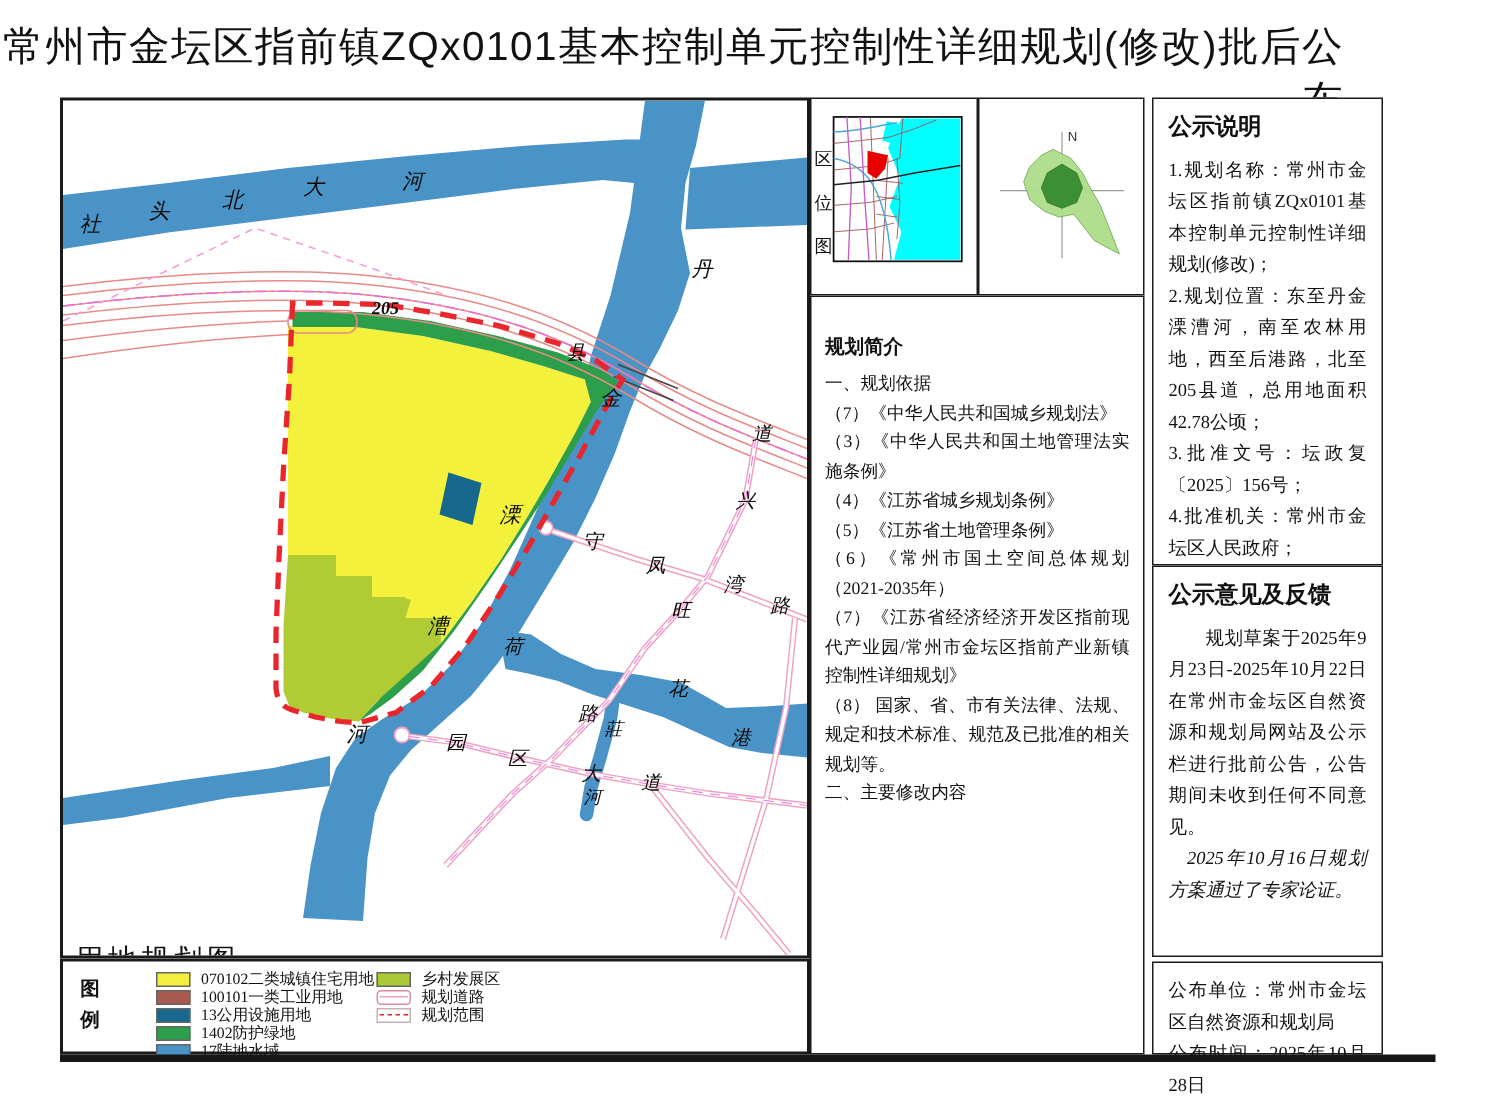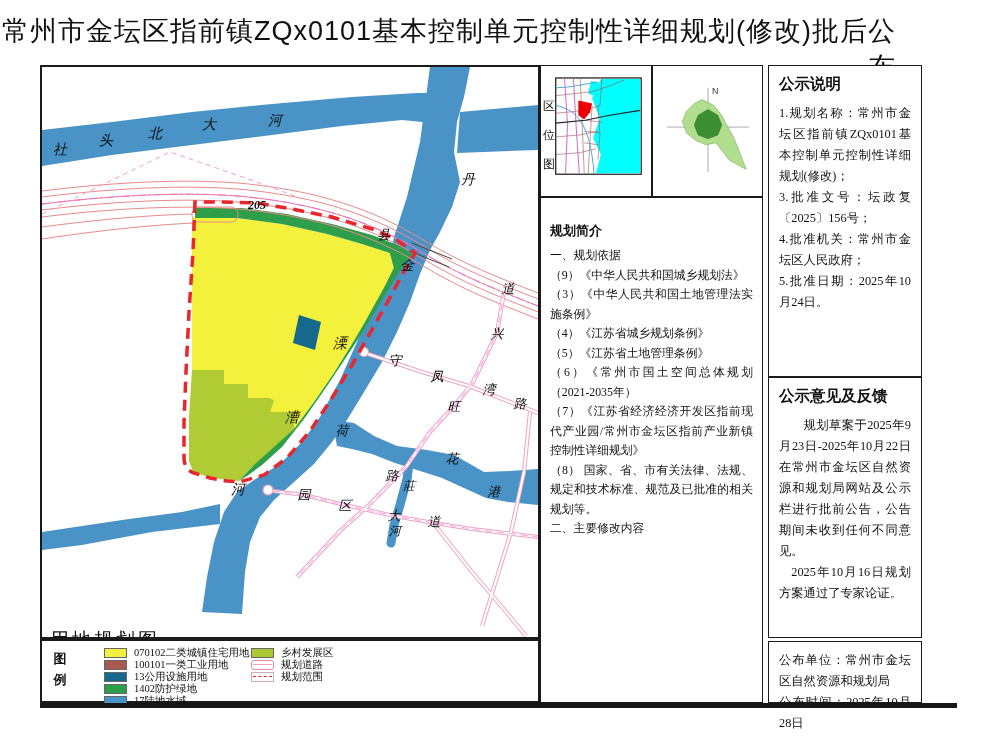--- a/index.html
+++ b/index.html
@@ -234,45 +234,46 @@
     <path fill="#aede8a" stroke="#6aa84f" stroke-width="0.6" opacity="0.95" d="M50,34 L62,40 L70,50 L74,58 L82,72 L95,105 L78,96 L64,78 L54,80 L44,76 L34,68 L30,56 L34,46 L42,38 Z"></path>
     <path fill="#3d8f33" stroke="#2d6e26" stroke-width="0.5" d="M56,44 L66,50 L70,60 L66,70 L56,74 L46,70 L42,60 L46,50 Z"></path>
     <text id="rose-n" x="60" y="28" font-size="9" fill="#333" font-family="Liberation Sans, sans-serif">N</text>
   </svg>
 </div>
 
 <div class="abs panel-thin" id="mid-brief">
   <div class="h">规划简介</div>
   <div class="t">一、规划依据</div>
   <div id="brief-items">
-      <div class="t">（9）《中华人民共和国城乡规划法》</div>
+      <div class="t">（7）《中华人民共和国城乡规划法》</div>
       <div class="t">（3）《中华人民共和国土地管理法实施条例》</div>
       <div class="t">（4）《江苏省城乡规划条例》</div>
       <div class="t">（5）《江苏省土地管理条例》</div>
       <div class="t">（6）《常州市国土空间总体规划（2021-2035年）</div>
       <div class="t">（7）《江苏省经济经济开发区指前现代产业园/常州市金坛区指前产业新镇控制性详细规划》</div>
       <div class="t">（8） 国家、省、市有关法律、法规、规定和技术标准、规范及已批准的相关规划等。</div>
     </div>
   <div class="t">二、主要修改内容</div>
 </div>
 
 <div class="abs panel-thin rbox" id="rbox1">
   <div class="h">公示说明</div>
   <div id="notice-lines">
       <div class="t">1.规划名称：常州市金坛区指前镇ZQx0101基本控制单元控制性详细规划(修改)；</div>
+      <div class="t">2.规划位置：东至丹金溧漕河，南至农林用地，西至后港路，北至205县道，总用地面积42.78公顷；</div>
       <div class="t">3.批准文号：坛政复〔2025〕156号；</div>
       <div class="t">4.批准机关：常州市金坛区人民政府；</div>
       <div class="t">5.批准日期：2025年10月24日。</div>
     </div>
 </div>
 
 <div class="abs panel-thin rbox" id="rbox2">
   <div class="h">公示意见及反馈</div>
   <div class="t" style="text-indent:2em;">规划草案于2025年9月23日-2025年10月22日在常州市金坛区自然资源和规划局网站及公示栏进行批前公告，公告期间未收到任何不同意见。</div>
-  <div class="t" style="text-indent:1em;">2025年10月16日规划方案通过了专家论证。</div>
+  <div class="t" style="text-indent:1em;font-style:italic;">2025年10月16日规划方案通过了专家论证。</div>
 </div>
 
 <div class="abs panel-thin rbox" id="rbox3">
   <div class="t">公布单位：常州市金坛区自然资源和规划局</div>
   <div class="t">公布时间：2025年10月28日</div>
 </div>
 
 <div class="abs" id="bottom-bar"></div>
 
 </body></html>

